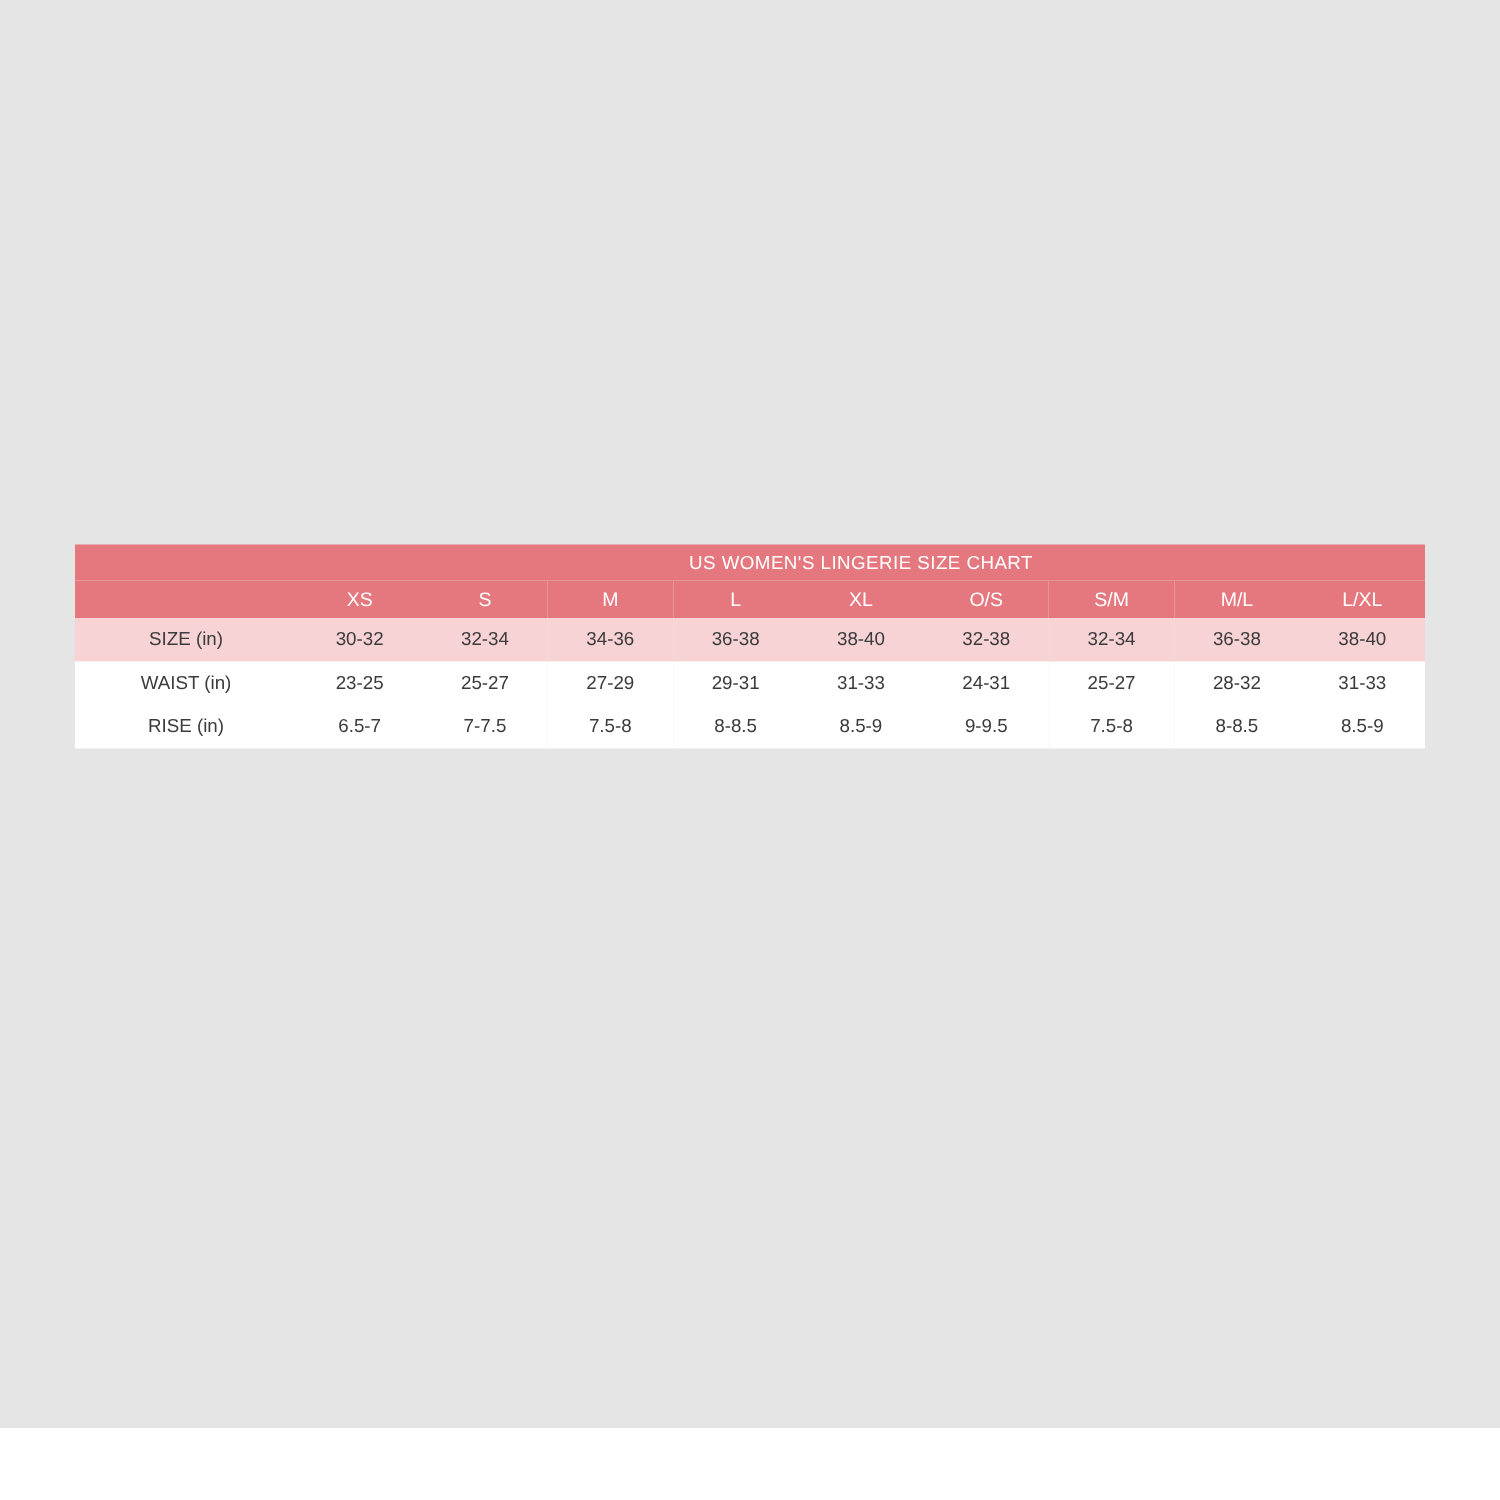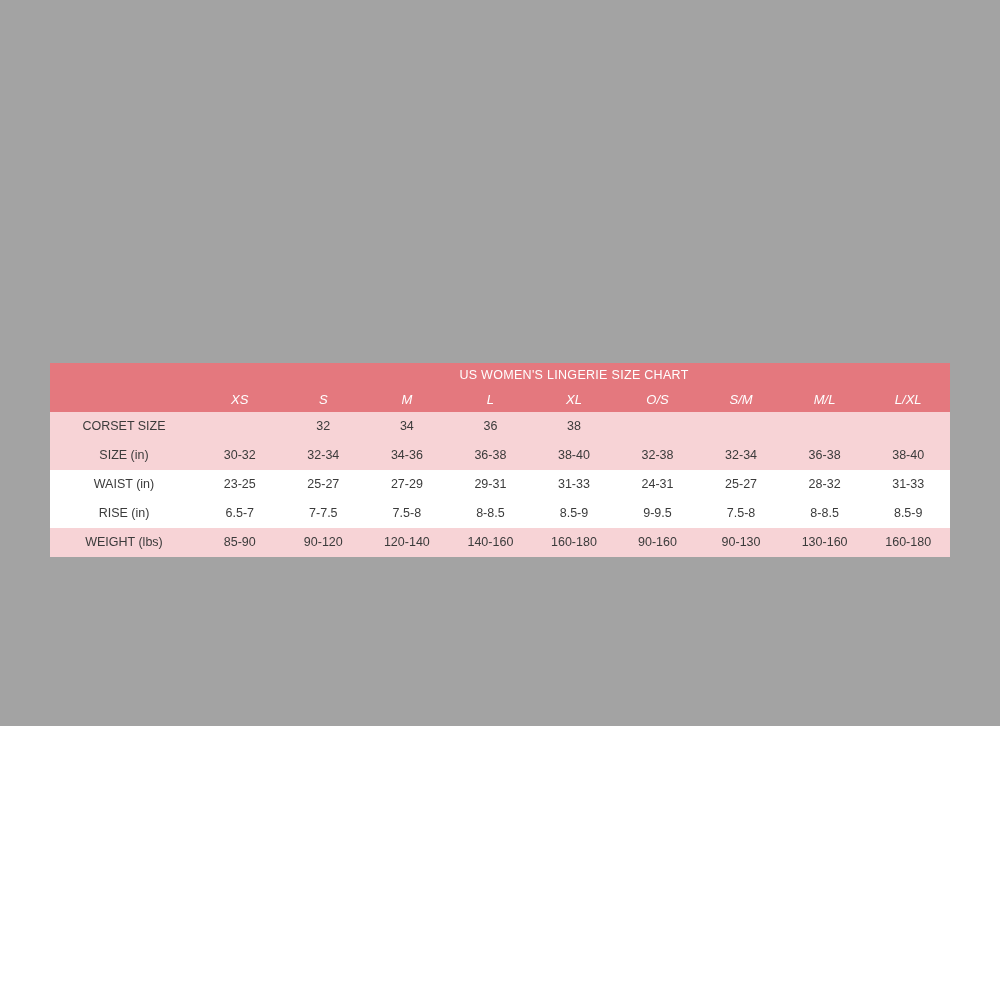--- a/index.html
+++ b/index.html
@@ -6,22 +6,22 @@
     margin: 0;
     padding: 0;
     background: #ffffff;
     width: 1000px;
     height: 1000px;
     font-family: "Liberation Sans", sans-serif;
   }
   #page {
     position: relative;
     width: 1000px;
-    height: 726px;
-    background: #a3a3a3;
+    height: 952px;
+    background: #e5e5e5;
   }
   #chart-wrap {
     position: absolute;
     left: 50px;
     top: 363px;
     width: 900px;
   }
   table.size-chart {
     border-collapse: collapse;
     width: 900px;
@@ -47,21 +47,20 @@
     height: 24px;
     line-height: 24px;
   }
   
   tr.head-row td {
     background: #e4787e;
     color: #ffffff;
     font-size: 13px;
     height: 25px;
     line-height: 25px;
-    font-style: italic;
   }
   
   tr.band td {
     background: #f7d3d6;
   }
   tr.plain td {
     background: #ffffff;
   }
   td.rowlabel {
     text-align: center;
@@ -94,32 +93,20 @@
           <td class="col">M</td>
           <td class="col">L</td>
           <td class="col">XL</td>
           <td class="col">O/S</td>
           <td class="col">S/M</td>
           <td class="col">M/L</td>
           <td class="col">L/XL</td>
         </tr>
 
 
-        <tr class="band">
-          <td class="rowlabel">CORSET SIZE</td>
-          <td class="col"></td>
-          <td class="col">32</td>
-          <td class="col">34</td>
-          <td class="col">36</td>
-          <td class="col">38</td>
-          <td class="col"></td>
-          <td class="col"></td>
-          <td class="col"></td>
-          <td class="col"></td>
-        </tr>
 
 
         <tr class="band">
           <td class="rowlabel">SIZE (in)</td>
           <td class="col">30-32</td>
           <td class="col">32-34</td>
           <td class="col">34-36</td>
           <td class="col">36-38</td>
           <td class="col">38-40</td>
           <td class="col">32-38</td>
@@ -148,28 +135,16 @@
           <td class="col">7-7.5</td>
           <td class="col">7.5-8</td>
           <td class="col">8-8.5</td>
           <td class="col">8.5-9</td>
           <td class="col">9-9.5</td>
           <td class="col">7.5-8</td>
           <td class="col">8-8.5</td>
           <td class="col">8.5-9</td>
         </tr>
 
-        <tr class="band">
-          <td class="rowlabel">WEIGHT (lbs)</td>
-          <td class="col">85-90</td>
-          <td class="col">90-120</td>
-          <td class="col">120-140</td>
-          <td class="col">140-160</td>
-          <td class="col">160-180</td>
-          <td class="col">90-160</td>
-          <td class="col">90-130</td>
-          <td class="col">130-160</td>
-          <td class="col">160-180</td>
-        </tr>
       </tbody>
     </table>
   </div>
 </div>
 
 </body></html>

